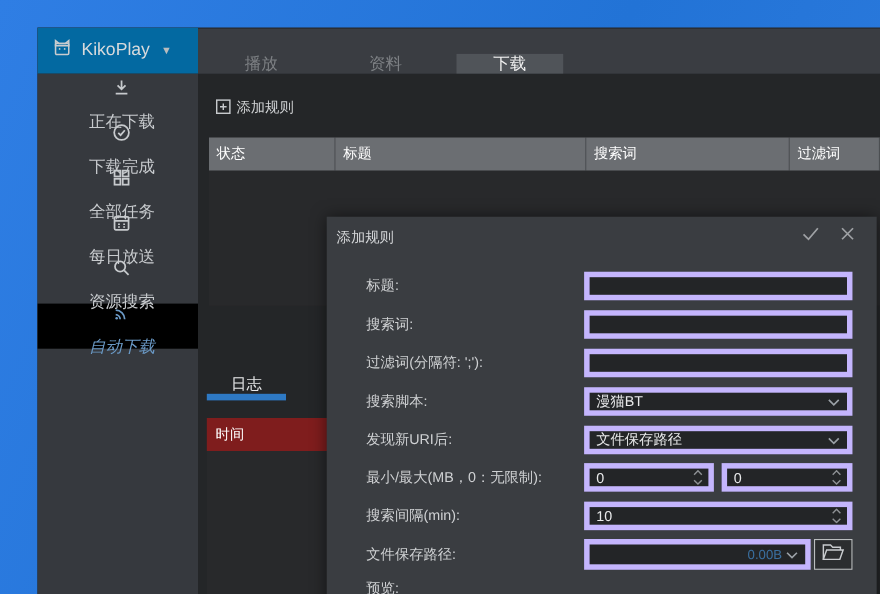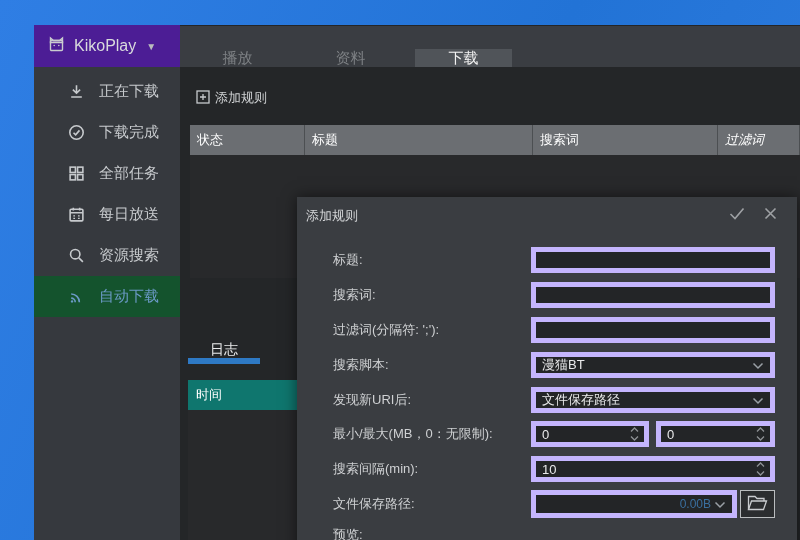--- a/index.html
+++ b/index.html
@@ -7,59 +7,59 @@
   body { font-family:"Liberation Sans","DejaVu Sans",sans-serif; position:relative; }
 
   .desktop { position:absolute; inset:0;
     background:linear-gradient(115deg,#2f7ee4 0%,#2273d6 55%,#2e7cdf 100%); }
 
   .window { position:absolute; left:34px; top:25px; width:766px; height:515px;
     background:#242628; overflow:hidden; }
 
   
   .titlebar { position:absolute; left:0; top:0; width:146px; height:42px;
-    background:#4c1d95; display:flex; align-items:center; padding-left:13px; gap:8px; }
+    background:#0369a1; display:flex; align-items:center; padding-left:13px; gap:8px; }
   .logo-title { color:#d8dadc; font-size:16px; }
   .logo-caret { color:#b9bcbe; font-size:10px; margin-left:2px; }
 
   .tabbar { position:absolute; left:146px; top:1px; width:620px; height:42px;
     background:#3a3d42; display:flex; align-items:flex-end; padding-left:9px; }
   .nav-tab { width:97px; margin-right:16px; display:flex; align-items:center;
     justify-content:center; color:#7d8084; font-size:15px; cursor:pointer; }
   .nav-tab.active { background:#505459; color:#f2f2f2; }
 
   
   .sidebar { position:absolute; left:0; top:42px; width:146px; height:473px;
     background:#36393e; padding-top:4px; }
-  .side-item { height:41px; display:flex; align-items:center; padding-left:34px;
-    gap:13px; color:#c7cacd; font-size:15px; cursor:pointer; }
+  .side-item { height:41px; display:flex; align-items:center; padding-left:8px;
+    gap:13px; color:#c7cacd; font-size:15px; cursor:pointer;flex-direction:column; }
   .side-item .ic { width:18px; height:18px; display:flex; align-items:center; }
-  .side-item.active { background:#14532d; color:#6b9ac7; }
+  .side-item.active { background:#000000; color:#6b9ac7;font-style:italic; }
   .side-item.active svg { stroke:#6b9ac7; }
   .side-item svg { stroke:#c7cacd; }
 
   
   .main { position:absolute; left:146px; top:42px; width:620px; height:473px; background:#242628; }
 
   .add-rule-btn { position:absolute; left:16px; top:22px; display:flex; align-items:center;
     gap:5px; color:#cfd1d3; font-size:13px; cursor:pointer; }
   .add-rule-btn svg { stroke:#c7cacd; }
 
   .rules-table { position:absolute; left:10px; top:58px; width:610px; height:153px;
     background:#28292b; }
   .rules-header { display:flex; height:30px; background:#6b6e72; color:#fff; font-size:13px; }
   .rules-header .hcell { display:flex; align-items:center; padding-left:7px;
     border-right:1px solid rgba(40,42,44,.45); }
-  .hc1{width:115px;} .hc2{width:228px;} .hc3{width:185px;} .hc4{flex:1;border-right:none;font-style:italic;}
+  .hc1{width:115px;} .hc2{width:228px;} .hc3{width:185px;} .hc4{flex:1;border-right:none;}
 
   .log-tab { position:absolute; left:8px; top:268px; width:72px; height:30px;
     display:flex; align-items:center; justify-content:center; color:#e8e9ea; font-size:14px; cursor:pointer; }
   .log-underline { position:absolute; left:8px; top:291px; width:72px; height:6px; background:#2e79c4; }
   .log-table { position:absolute; left:8px; top:313px; width:120px; height:160px; background:#28292b; }
-  .log-header { display:flex; height:30px; background:#0f766e; color:#fff; font-size:13px;
+  .log-header { display:flex; height:30px; background:#7f1d1d; color:#fff; font-size:13px;
     align-items:center; padding-left:8px; }
 
   
   .dialog { position:absolute; left:263px; top:172px; width:500px; height:380px;
     background:#3a3d41; box-shadow:0 0 14px rgba(0,0,0,.55); }
   .dlg-title { position:absolute; left:9px; top:10px; color:#d4d6d8; font-size:13px; }
   .dlg-confirm { position:absolute; left:428px; top:7px; width:24px; height:22px;
     display:flex; align-items:center; justify-content:center; cursor:pointer; }
   .dlg-close { position:absolute; left:461px; top:7px; width:24px; height:22px;
     display:flex; align-items:center; justify-content:center; cursor:pointer; }

